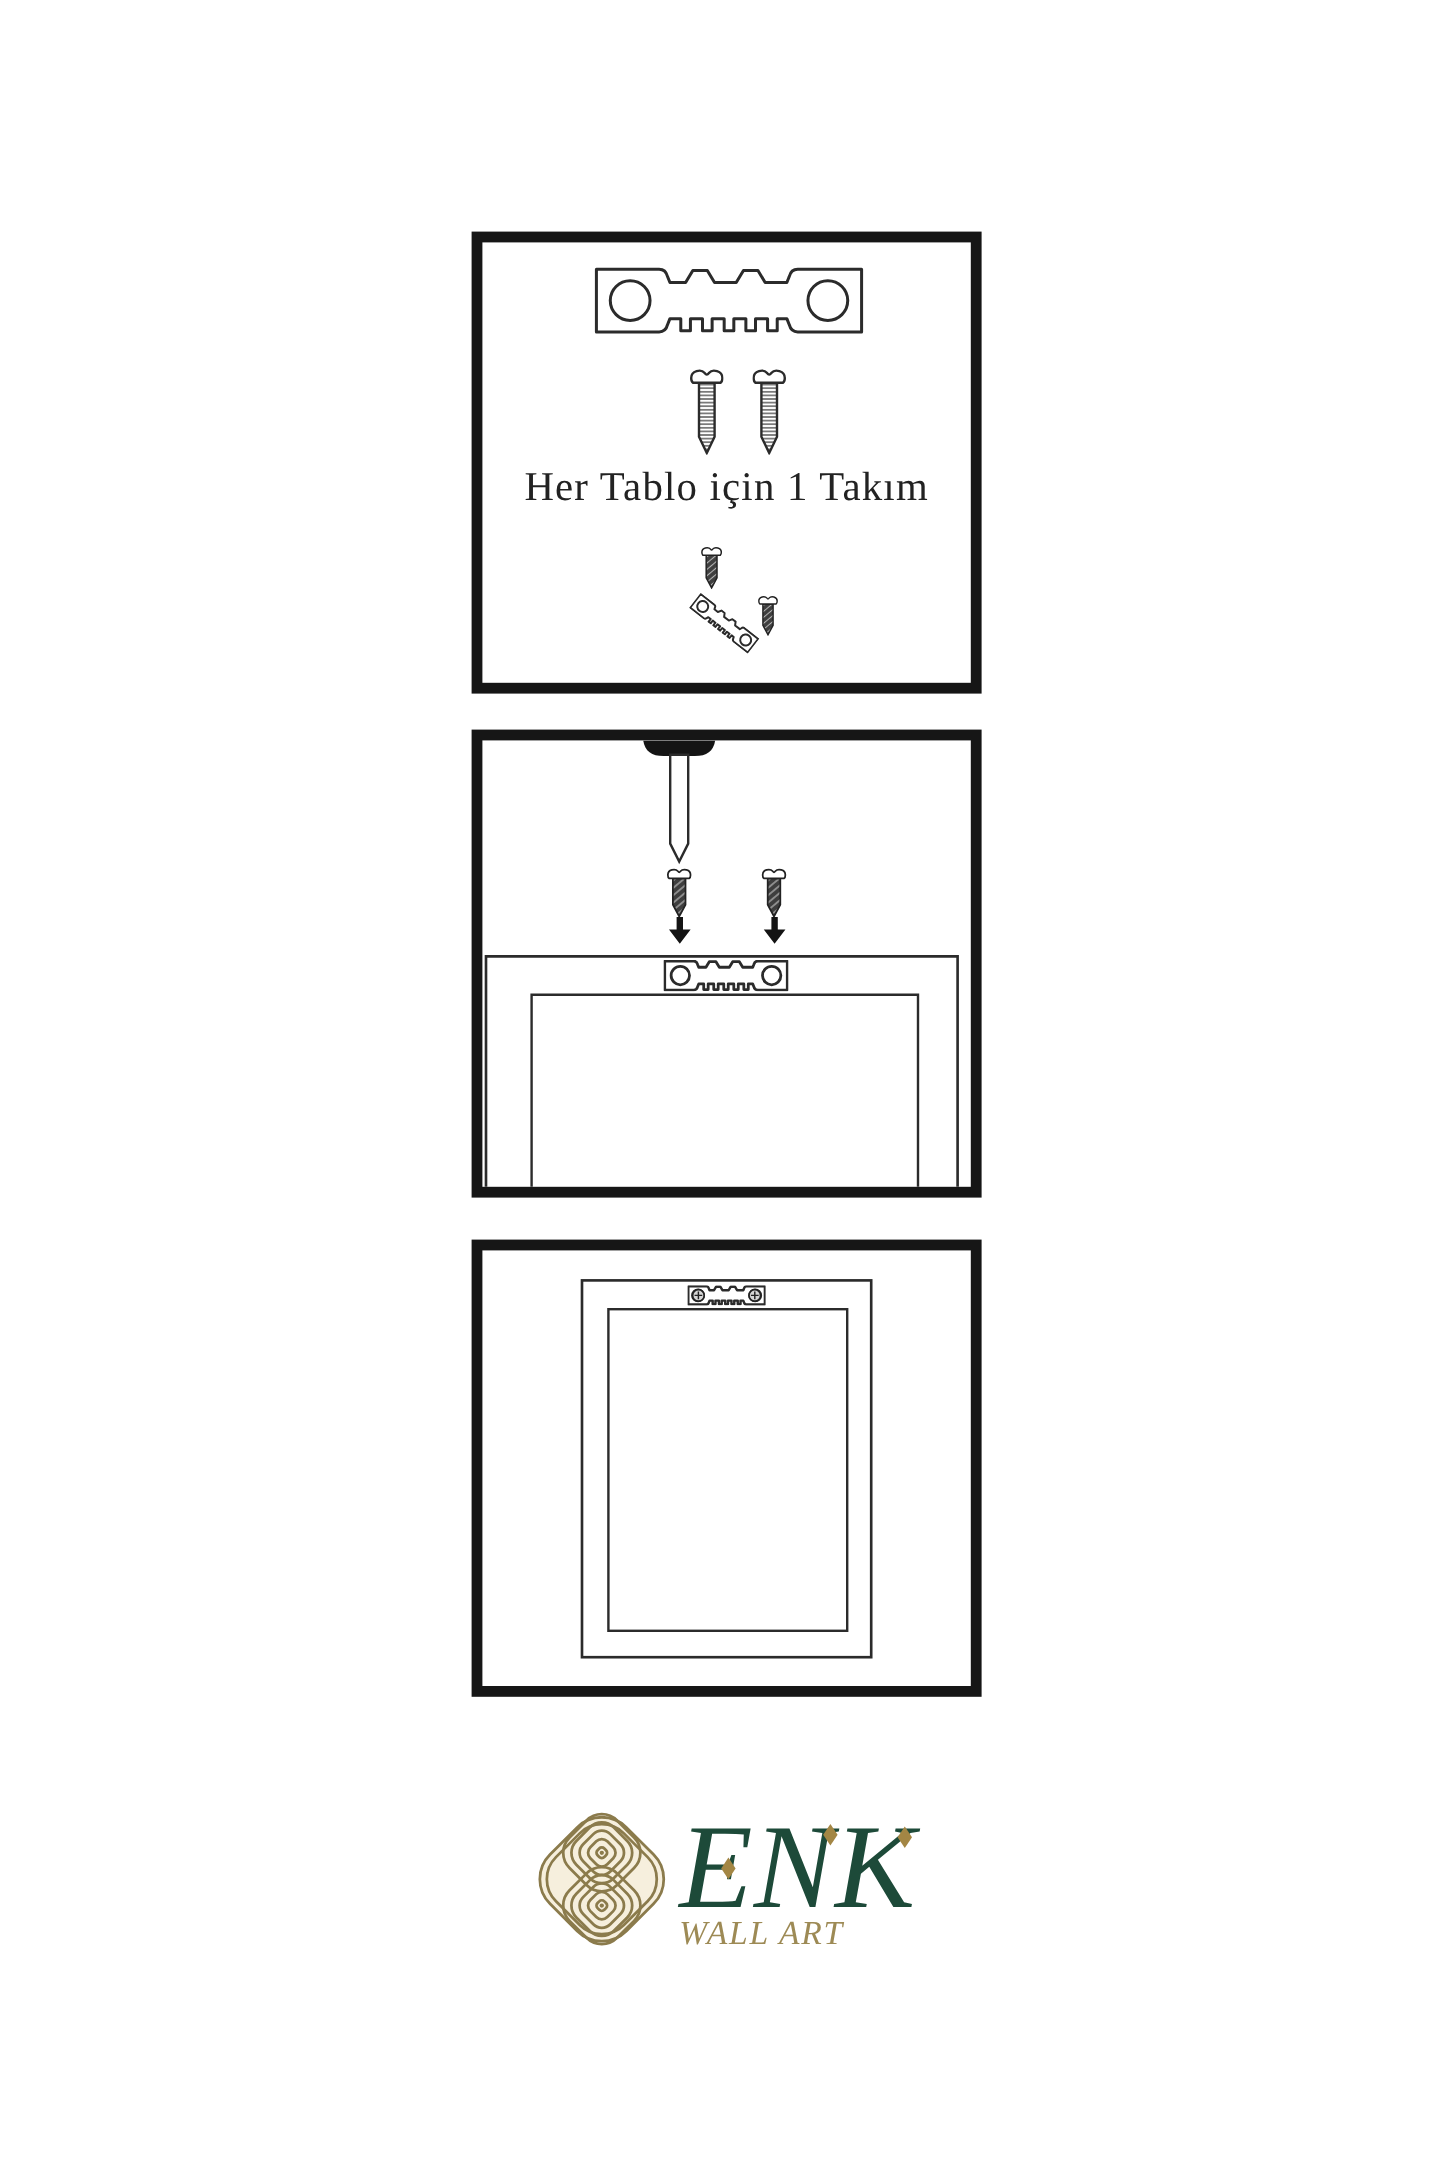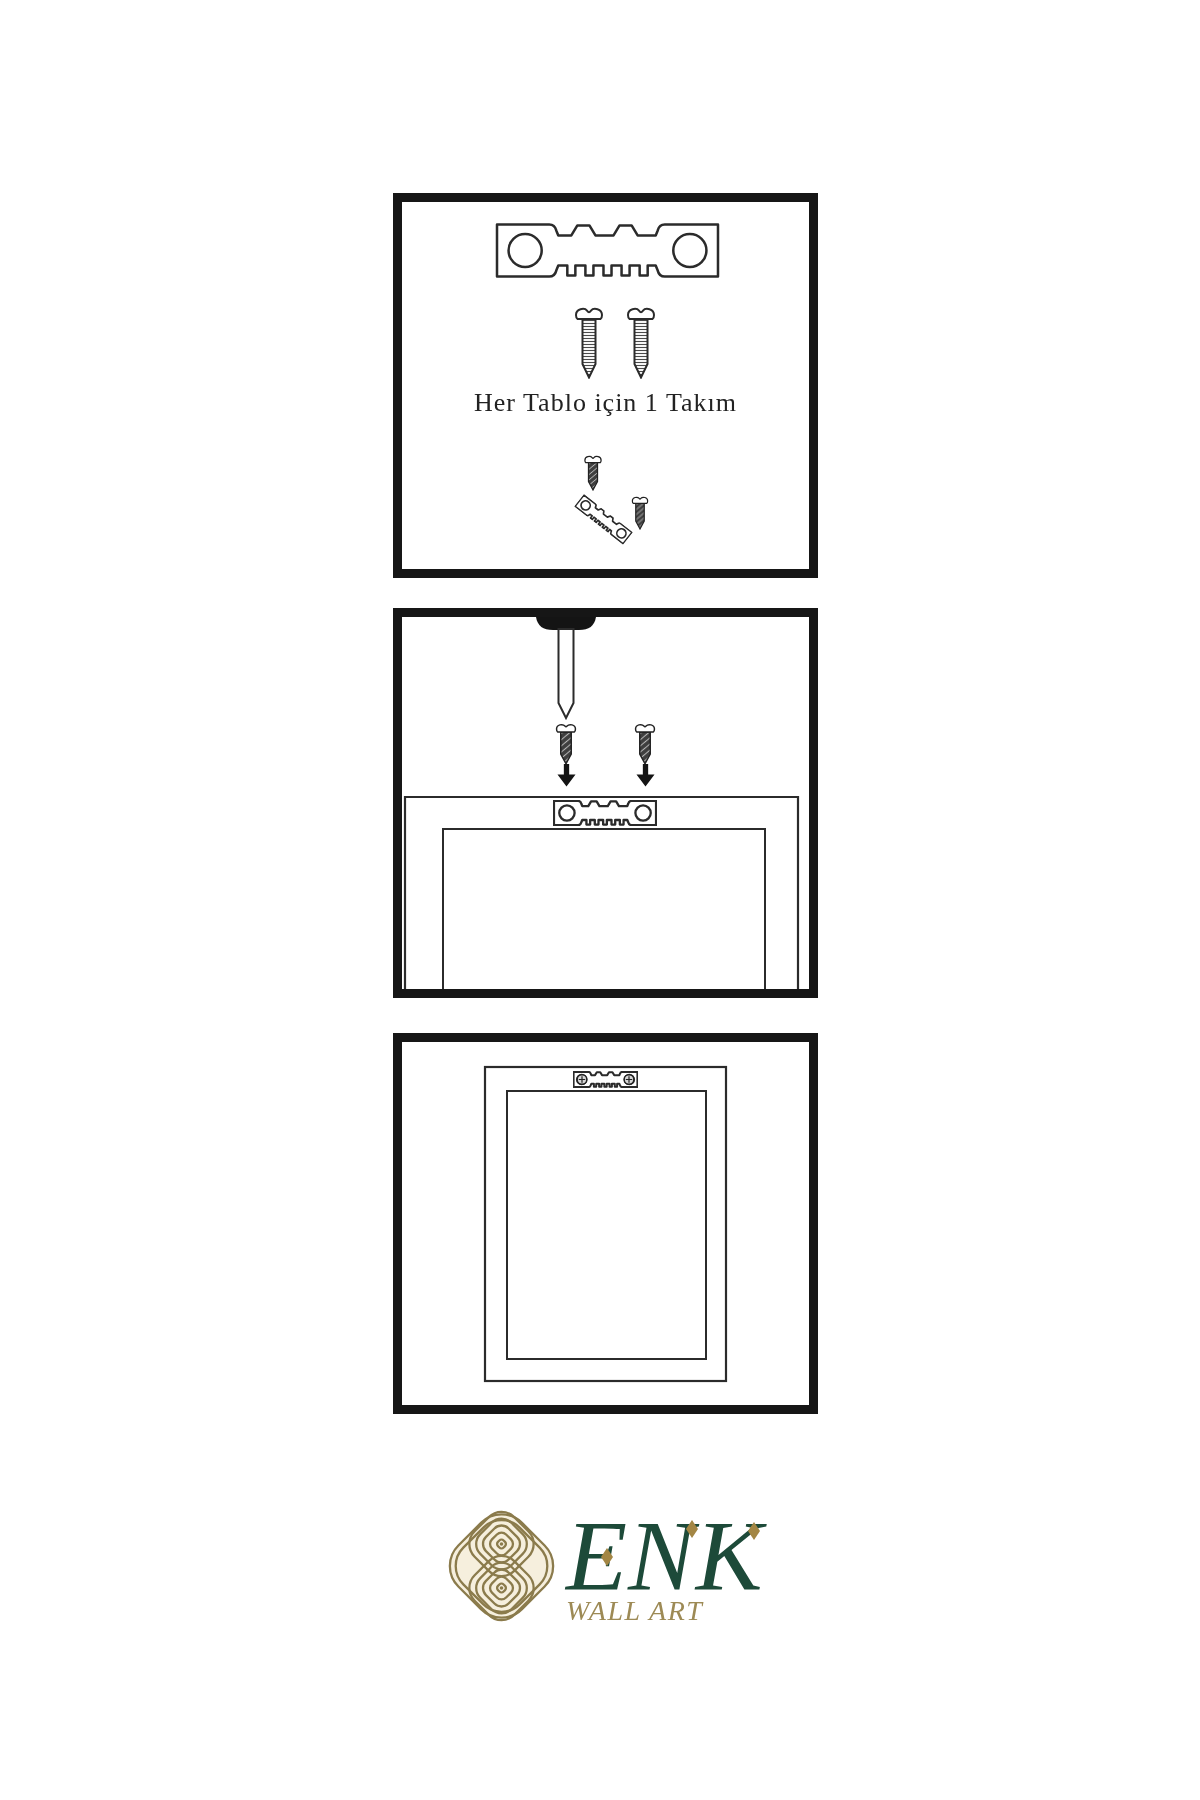--- a/index.html
+++ b/index.html
@@ -4,21 +4,21 @@
 <style>
   html,body{margin:0;padding:0;background:#ffffff;}
   .sheet{position:relative;width:1200px;height:1800px;background:#ffffff;overflow:hidden;
          font-family:"Liberation Serif", serif;}
   .panel{position:absolute;left:393px;width:425px;border:9px solid #161616;background:#ffffff;box-sizing:border-box;}
   .panel svg{position:absolute;left:0;top:0;}
   #panel1{top:193px;height:385px;}
   #panel2{top:608px;height:390px;}
   #panel3{top:1033px;height:381px;}
   .caption{position:absolute;top:186px;left:0;right:0;text-align:center;
-           font-size:26px;letter-spacing:1px;color:#222;font-weight:400;}
+           font-size:34px;letter-spacing:1px;color:#222;font-weight:400;}
   .logo{position:absolute;left:438px;top:1494px;width:360px;height:145px;font-style:italic;}
   .logo .emblem{position:absolute;left:0;top:2px;}
   .logo .wordmark{position:absolute;left:122px;top:12px;}
   .hidden-defs{position:absolute;width:0;height:0;overflow:hidden;}
 </style>
 </head>
 <body>
 
 <svg class="hidden-defs" aria-hidden="true">
   <defs>

